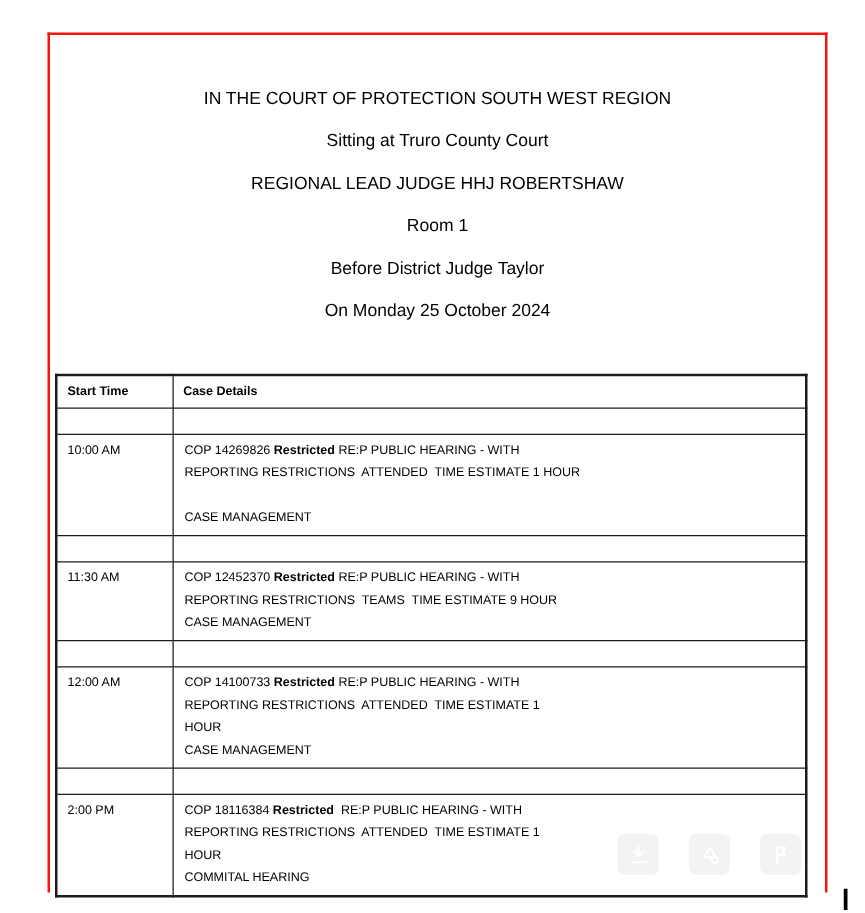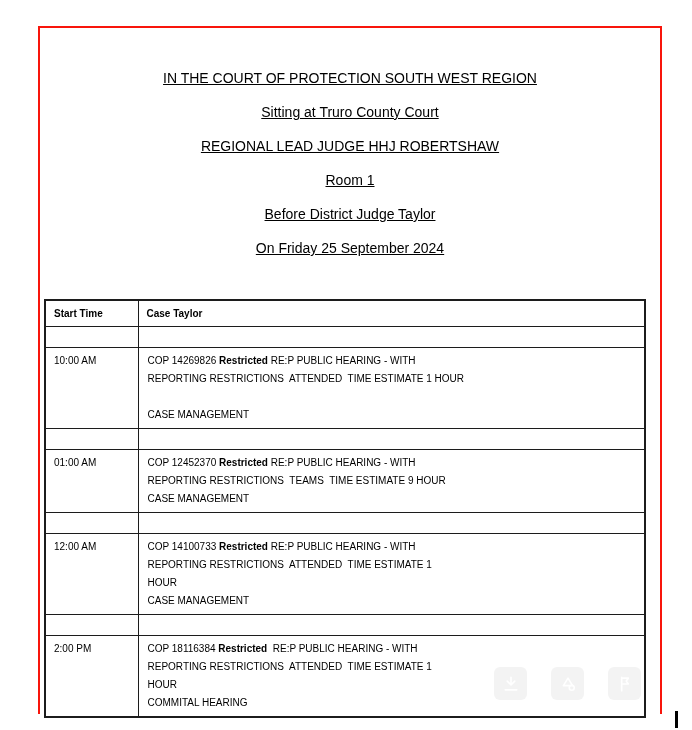--- a/index.html
+++ b/index.html
@@ -14,21 +14,21 @@
 
   .red-frame {
     position: absolute;
     left: 38px; top: 26px;
     width: 624px; height: 688px;
     border: 2px solid #f8150c;
     border-bottom: none;
     background: #ffffff;
   }
 
-  .titles { padding-top: 33px; text-decoration: underline; }
+  .titles { padding-top: 33px; }
   .title-line {
     font-size: 14px;
     line-height: 34px;
     text-align: center;
     white-space: pre-wrap;
   }
 
   table.hearing-list {
     margin: 34px 0 0 4px;
     width: 602px;
@@ -79,32 +79,32 @@
 <body>
 
 <div class="red-frame">
 
   <div class="titles">
     <div class="title-line">IN THE COURT OF PROTECTION SOUTH WEST REGION</div>
     <div class="title-line">Sitting at Truro County Court</div>
     <div class="title-line">REGIONAL LEAD JUDGE HHJ ROBERTSHAW</div>
     <div class="title-line">Room 1</div>
     <div class="title-line">Before District Judge Taylor</div>
-    <div class="title-line">On Friday 25 September 2024</div>
+    <div class="title-line">On Monday 25 October 2024</div>
   </div>
 
   <table class="hearing-list">
     <colgroup>
         <col class="c-time">
         <col class="c-details">
       </colgroup>
     <tbody>
       <tr>
         <th>Start Time</th>
-        <th>Case Taylor</th>
+        <th>Case Details</th>
       </tr>
       <tr class="empty-row">
           <td></td>
           <td></td>
         </tr>
 
       <tr>
         <td class="time-cell">10:00 AM</td>
         <td class="details-cell">
             <div class="l1"><span>COP 14269826 </span><b>Restricted</b><span> RE:P PUBLIC HEARING - WITH</span></div>
@@ -112,21 +112,21 @@
 
 CASE MANAGEMENT</div>
           </td>
       </tr>
       <tr class="empty-row">
           <td></td>
           <td></td>
         </tr>
 
       <tr>
-        <td class="time-cell">01:00 AM</td>
+        <td class="time-cell">11:30 AM</td>
         <td class="details-cell">
             <div class="l1"><span>COP 12452370 </span><b>Restricted</b><span> RE:P PUBLIC HEARING - WITH</span></div>
             <div class="lrest">REPORTING RESTRICTIONS  TEAMS  TIME ESTIMATE 9 HOUR
 CASE MANAGEMENT</div>
           </td>
       </tr>
       <tr class="empty-row">
           <td></td>
           <td></td>
         </tr>

